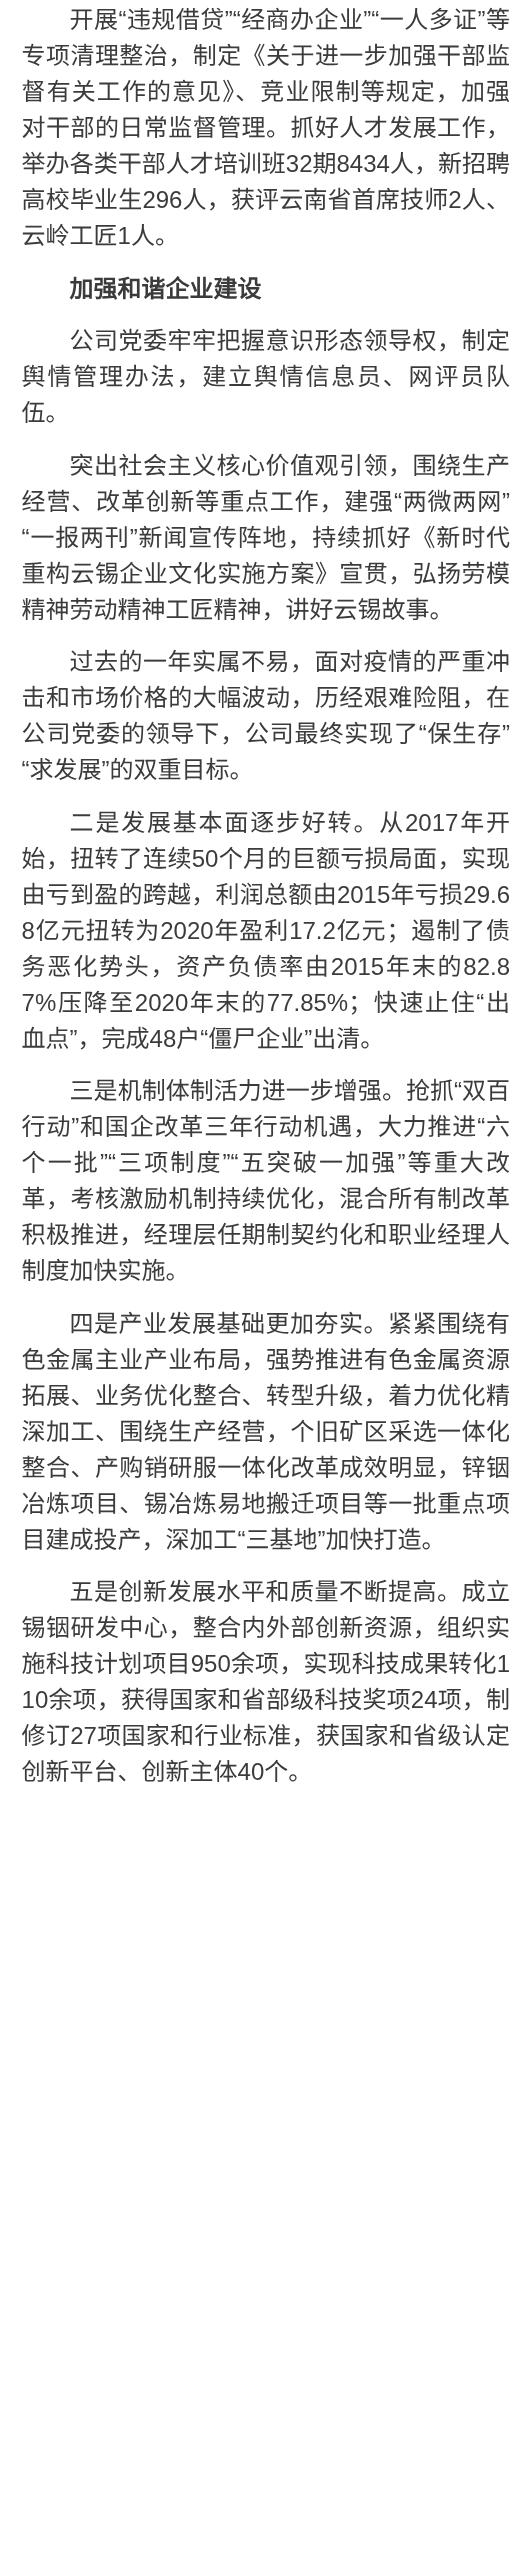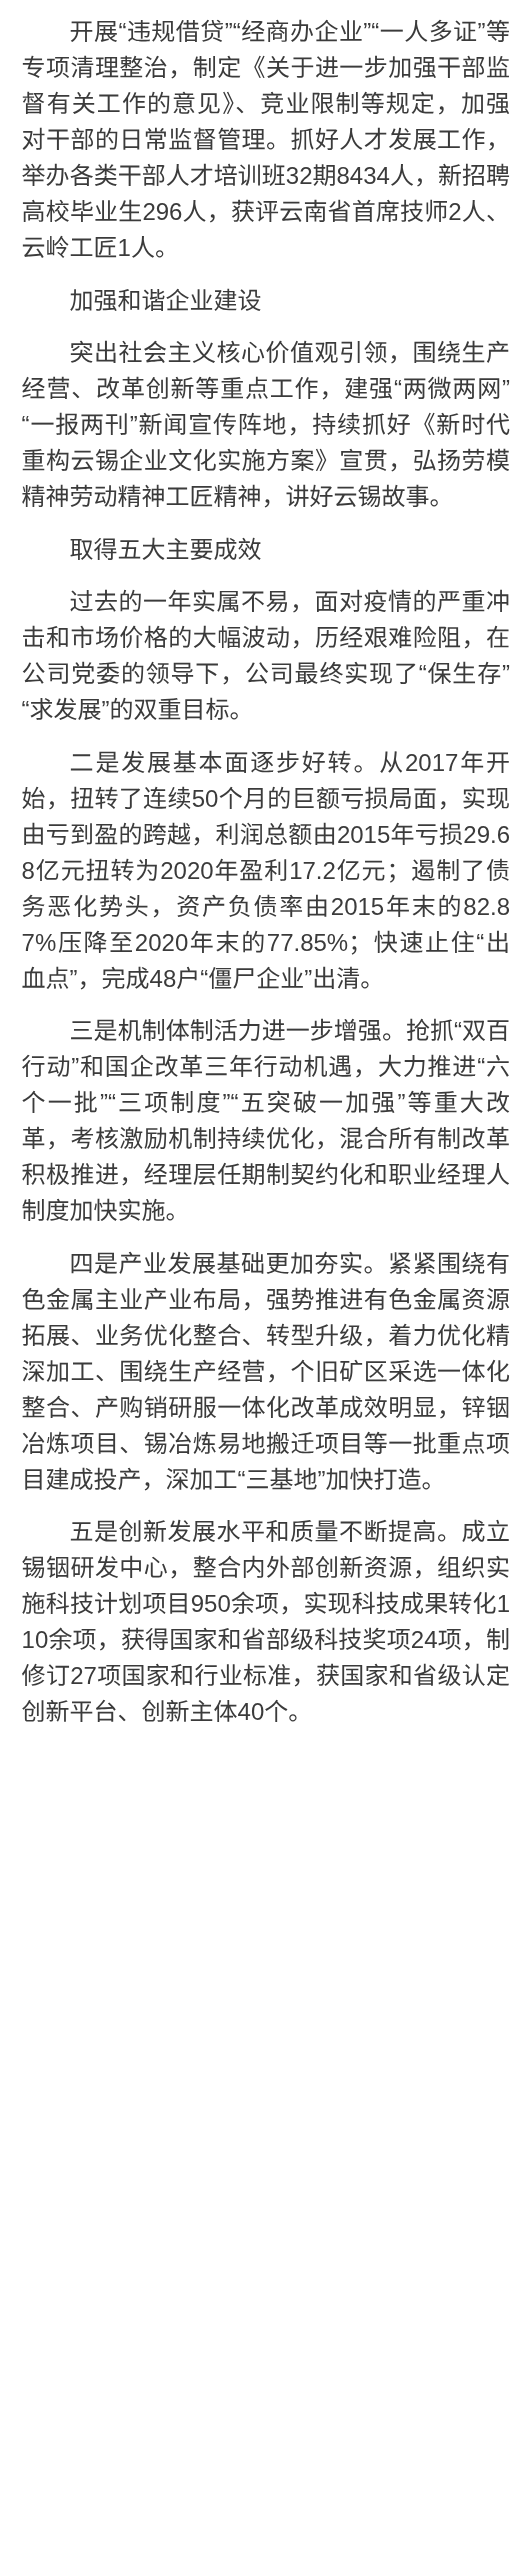--- a/index.html
+++ b/index.html
@@ -20,36 +20,36 @@
     line-height: 36px;
     color: #3b3b3b;
     text-align: justify;
     word-break: break-all;
   }
   .doc p {
     margin: 16.5px 0;
     text-indent: 2em;
   }
   .doc p:first-child {
-    margin-top: 12px;
+    margin-top: 0;
   }
   .doc p.heading {
     
-    font-weight: normal;
+    font-weight: bold;
   }
 </style>
 </head>
 <body>
 
 <div class="page">
   <div class="doc">
       <p class="paragraph">开展“违规借贷”“经商办企业”“一人多证”等专项清理整治，制定《关于进一步加强干部监督有关工作的意见》、竞业限制等规定，加强对干部的日常监督管理。抓好人才发展工作，举办各类干部人才培训班32期8434人，新招聘高校毕业生296人，获评云南省首席技师2人、云岭工匠1人。</p>
       <p class="heading">加强和谐企业建设</p>
+      <p class="paragraph">公司党委牢牢把握意识形态领导权，制定舆情管理办法，建立舆情信息员、网评员队伍。</p>
       <p class="paragraph">突出社会主义核心价值观引领，围绕生产经营、改革创新等重点工作，建强“两微两网”“一报两刊”新闻宣传阵地，持续抓好《新时代重构云锡企业文化实施方案》宣贯，弘扬劳模精神劳动精神工匠精神，讲好云锡故事。</p>
-      <p class="heading">取得五大主要成效</p>
       <p class="paragraph">过去的一年实属不易，面对疫情的严重冲击和市场价格的大幅波动，历经艰难险阻，在公司党委的领导下，公司最终实现了“保生存”“求发展”的双重目标。</p>
       <p class="paragraph">二是发展基本面逐步好转。从2017年开始，扭转了连续50个月的巨额亏损局面，实现由亏到盈的跨越，利润总额由2015年亏损29.68亿元扭转为2020年盈利17.2亿元；遏制了债务恶化势头，资产负债率由2015年末的82.87%压降至2020年末的77.85%；快速止住“出血点”，完成48户“僵尸企业”出清。</p>
       <p class="paragraph">三是机制体制活力进一步增强。抢抓“双百行动”和国企改革三年行动机遇，大力推进“六个一批”“三项制度”“五突破一加强”等重大改革，考核激励机制持续优化，混合所有制改革积极推进，经理层任期制契约化和职业经理人制度加快实施。</p>
       <p class="paragraph">四是产业发展基础更加夯实。紧紧围绕有色金属主业产业布局，强势推进有色金属资源拓展、业务优化整合、转型升级，着力优化精深加工、围绕生产经营，个旧矿区采选一体化整合、产购销研服一体化改革成效明显，锌铟冶炼项目、锡冶炼易地搬迁项目等一批重点项目建成投产，深加工“三基地”加快打造。</p>
       <p class="paragraph">五是创新发展水平和质量不断提高。成立锡铟研发中心，整合内外部创新资源，组织实施科技计划项目950余项，实现科技成果转化110余项，获得国家和省部级科技奖项24项，制修订27项国家和行业标准，获国家和省级认定创新平台、创新主体40个。</p>
     </div>
 </div>
 
 
 </body></html>

